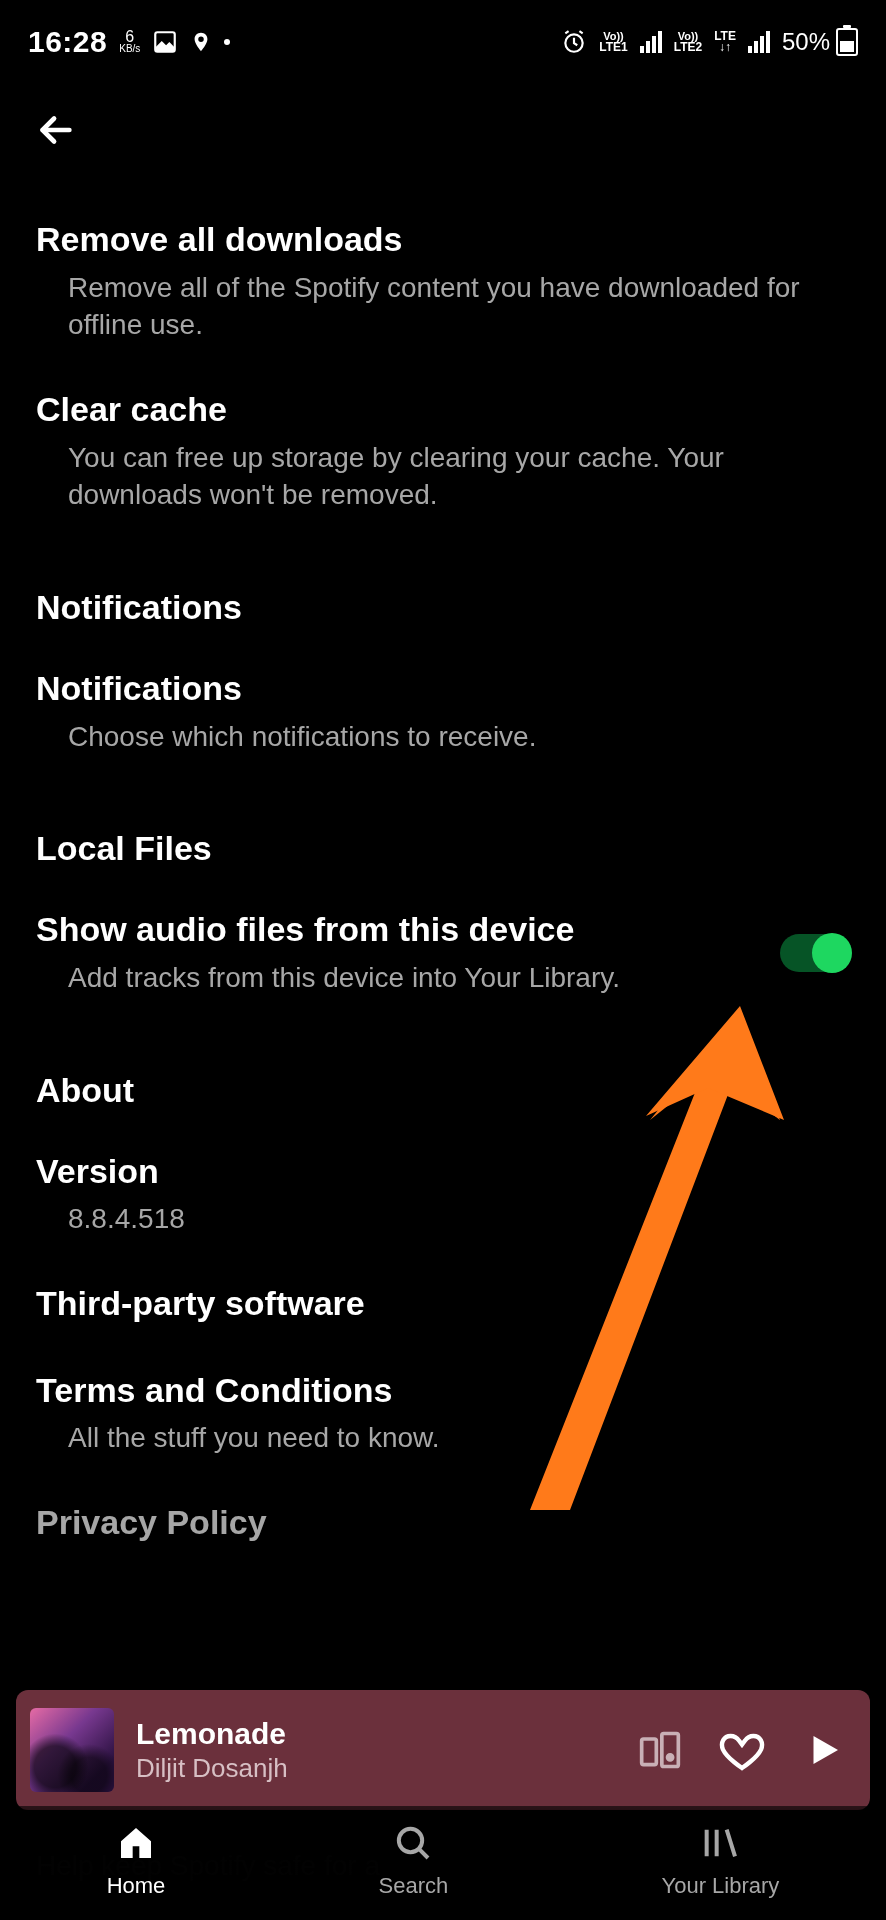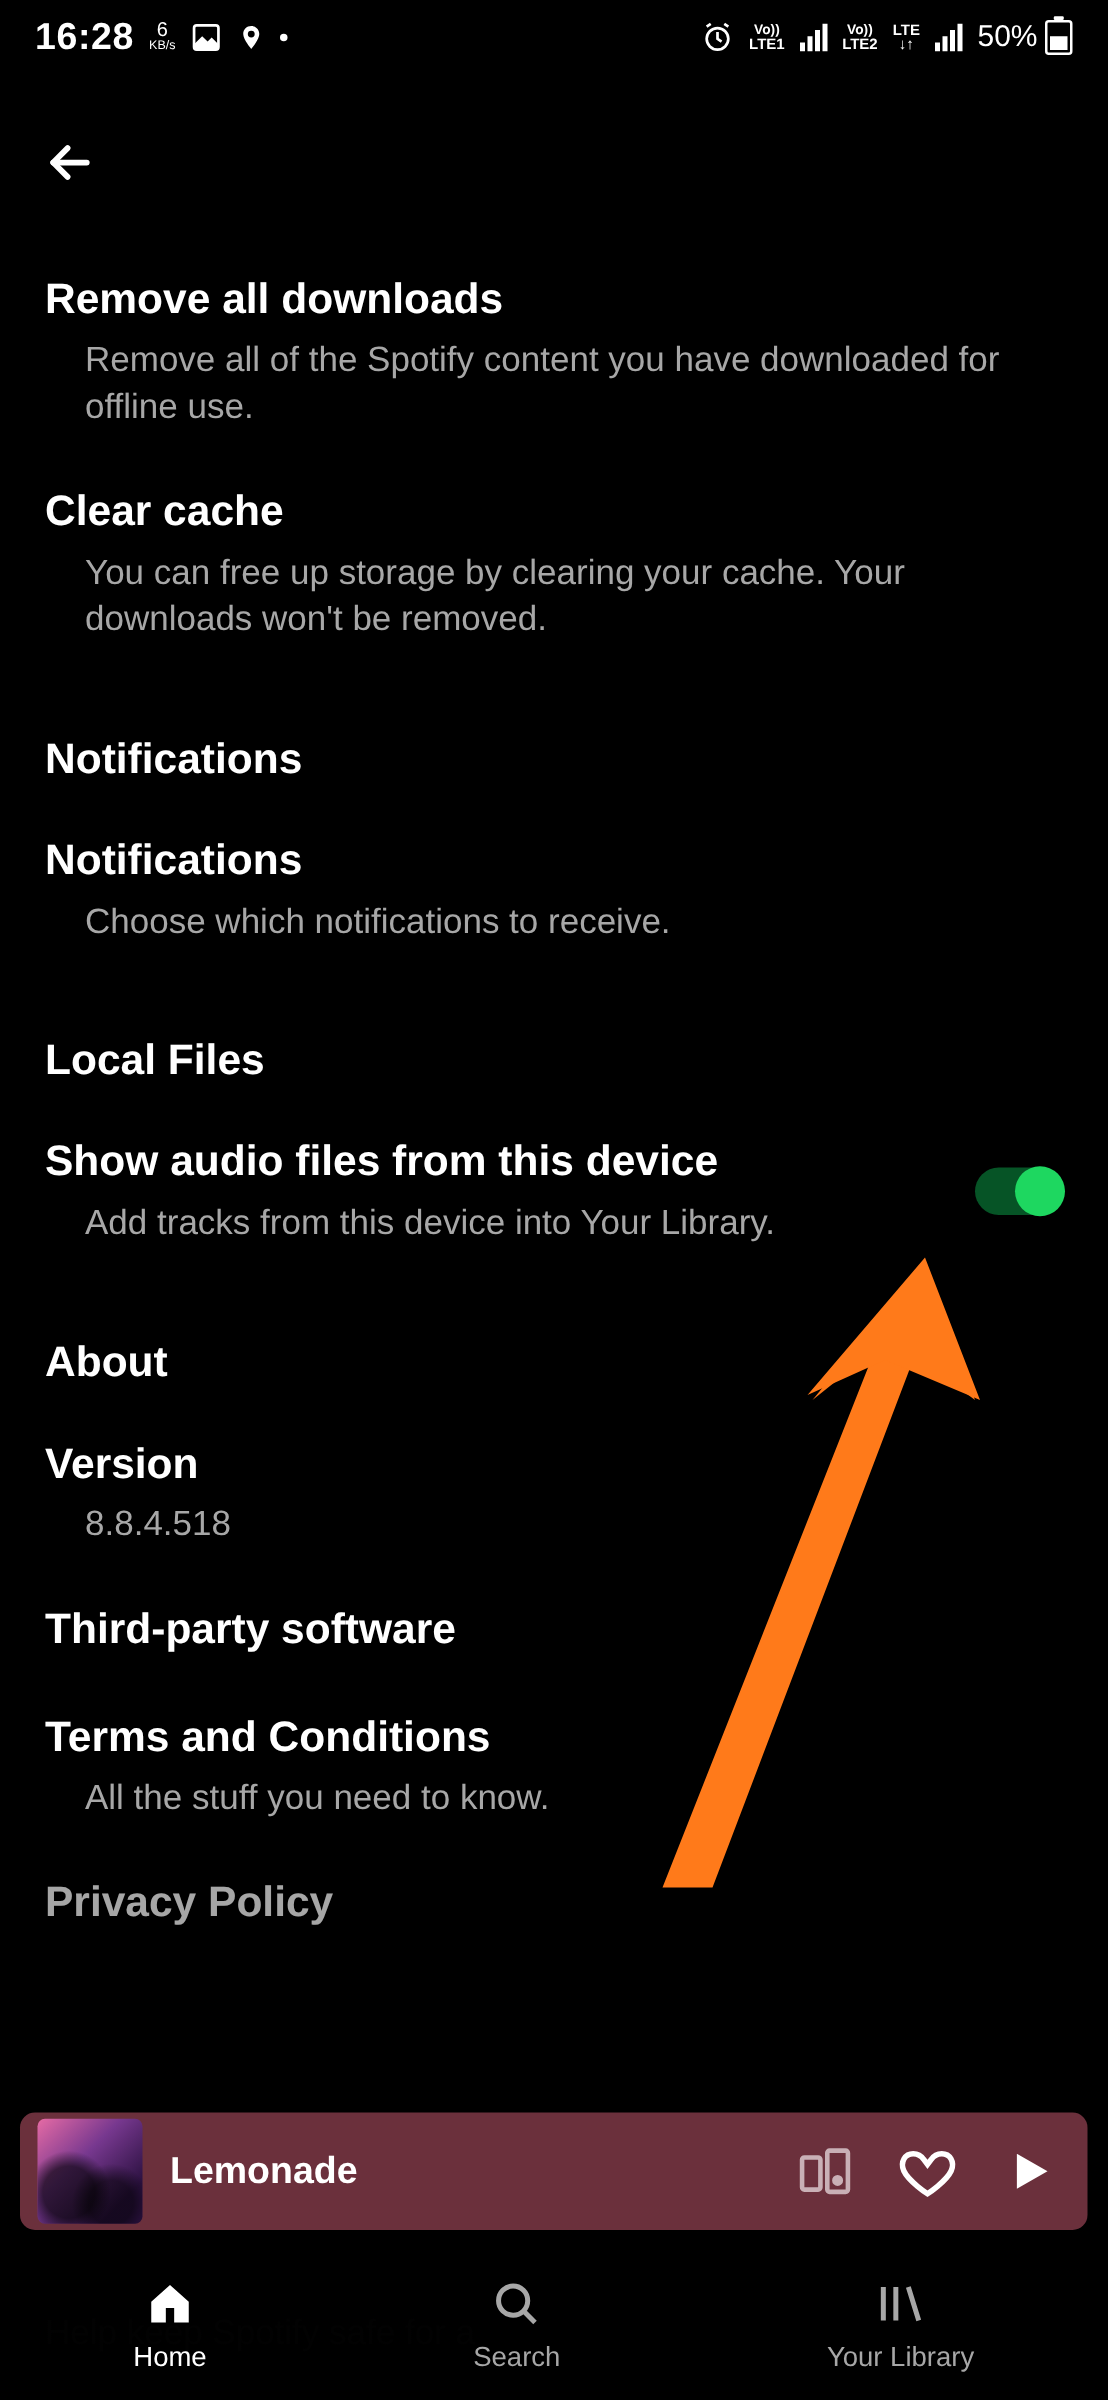--- a/index.html
+++ b/index.html
@@ -9,21 +9,21 @@
     background: #000;
     color: #fff;
     font-family: -apple-system, "Helvetica Neue", Arial, sans-serif;
     overflow: hidden;
     position: relative;
   }
 
   
   .statusbar {
     position: absolute;
-    top: 0; left: 0; right: 0;
+    top: 12px; left: 0; right: 0;
     height: 60px;
     display: flex;
     align-items: center;
     justify-content: space-between;
     padding: 14px 28px;
     font-size: 24px;
     font-weight: 500;
   }
   .sb-left, .sb-right { display: flex; align-items: center; gap: 12px; }
   .sb-time { font-size: 30px; font-weight: 600; letter-spacing: 0.5px; }
@@ -83,21 +83,21 @@
   .arrow-annot {
     position:absolute;
     left:500px; top:1000px;
     width:320px; height:520px;
     pointer-events:none;
   }
 
   
   .now-playing {
     position:absolute; left:16px; right:16px; top:1690px;
-    height:94px;
+    height:120px;
     background:#6b303c;
     border-radius:12px;
     display:flex; align-items:center; padding:0 22px 0 14px;
     gap:22px;
   }
   .np-art {
     width:84px; height:84px; border-radius:6px;
     background:linear-gradient(135deg,#e66ba5 0%,#77388f 40%,#2b1140 80%);
     flex:0 0 auto;
     position:relative; overflow:hidden;
@@ -256,20 +256,21 @@
   <path d="M30 510 L200 80 L150 120 L240 10 L280 120 L232 84 L70 510 Z" fill="#ff7a1a"></path>
   <polygon points="240,6 146,116 208,88 284,120 " fill="#ff7a1a"></polygon>
 </svg>
 
 <div class="peek2">Help keep Spotify safe for a</div>
 
 <div class="now-playing">
   <div class="np-art"></div>
   <div class="np-text">
     <div class="np-title">Lemonade</div>
+    <div class="np-artist">Diljit Dosanjh</div>
   </div>
   <div class="np-icons">
     <div class="ic">
       <svg width="44" height="44" viewBox="0 0 24 24" fill="none" stroke="#c9b0b6" stroke-width="2">
         <rect x="2" y="6" width="8" height="14" rx="1"></rect>
           <rect x="13" y="3" width="9" height="18" rx="1"></rect>
           <circle cx="17.5" cy="16" r="1.4" fill="#c9b0b6"></circle>
       </svg>
     </div>
     <div class="ic">

